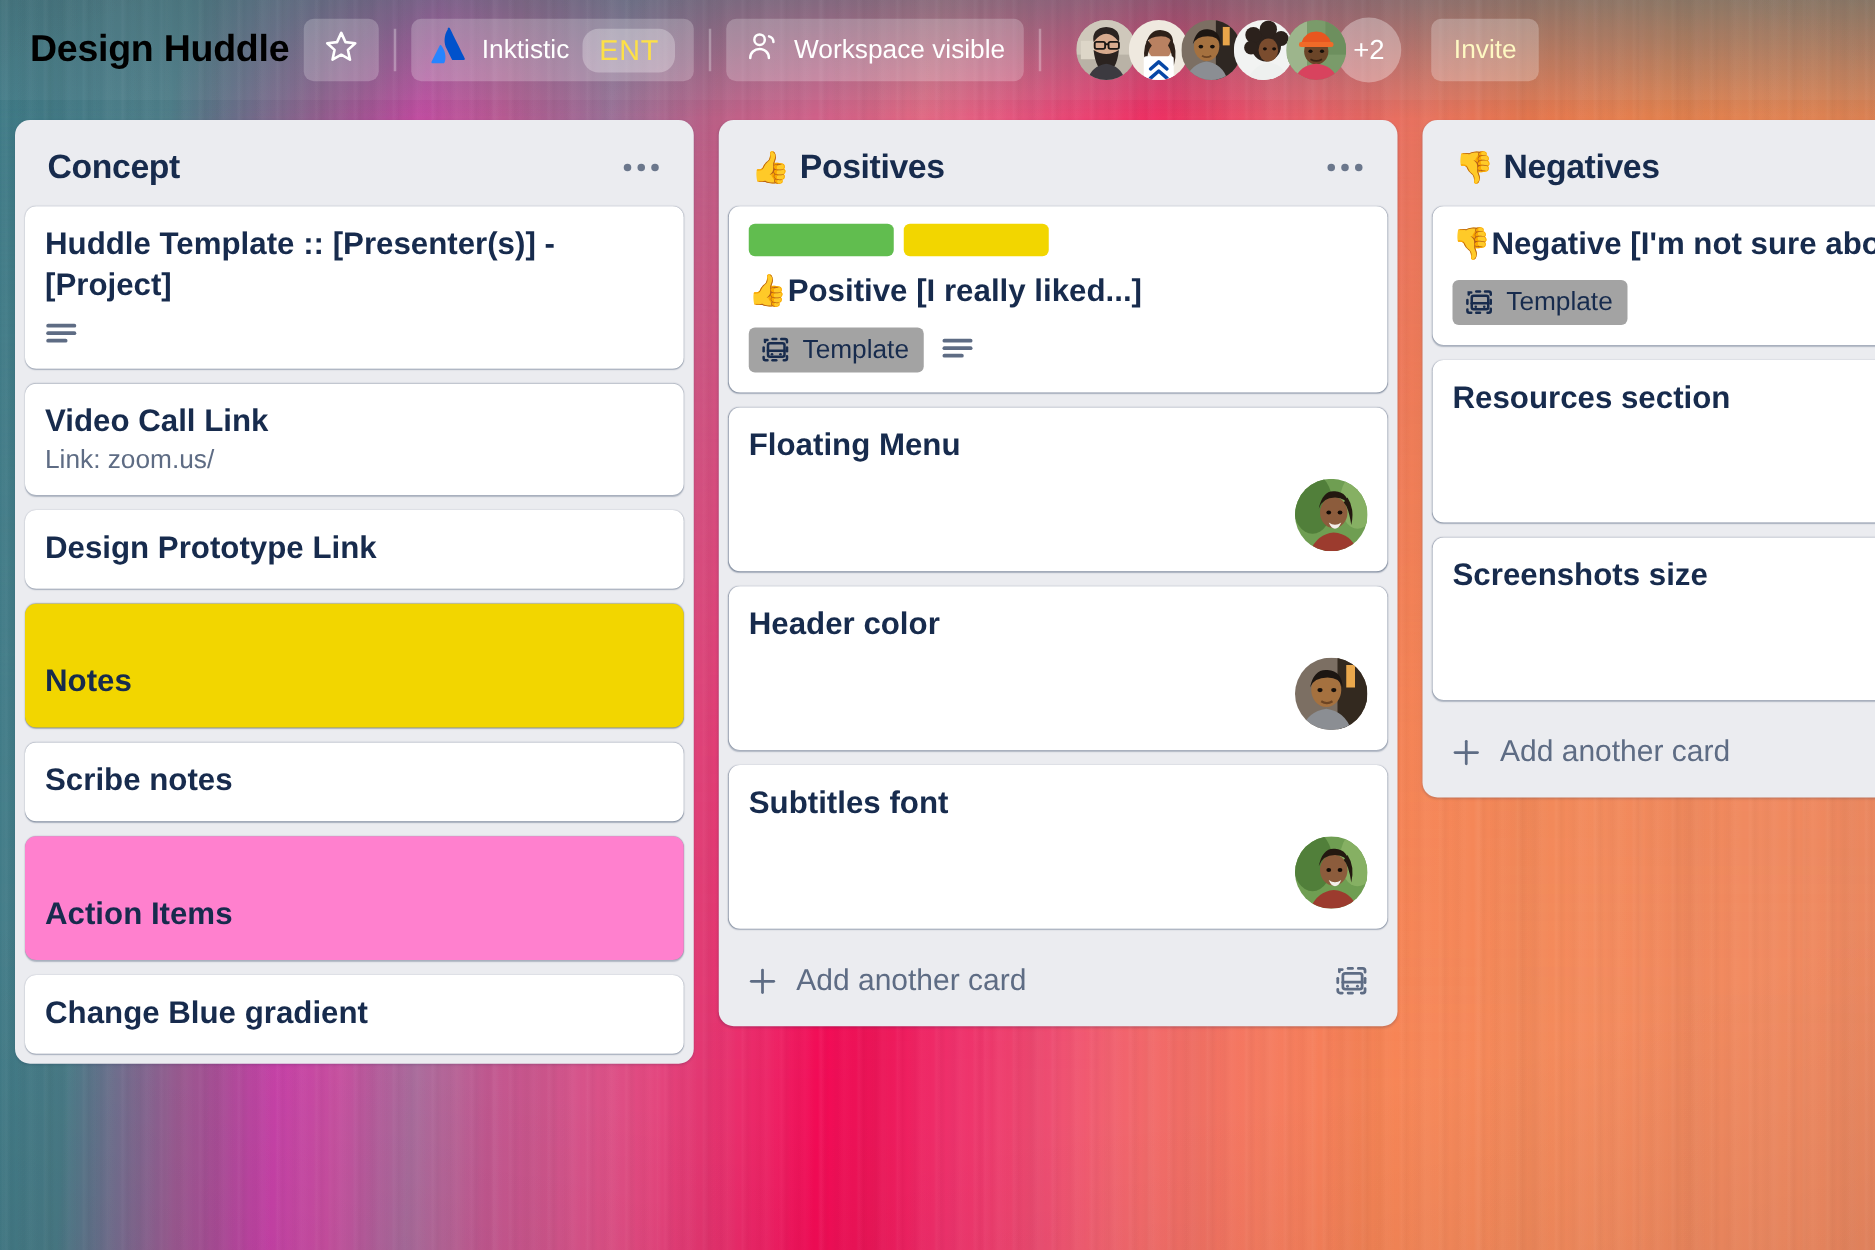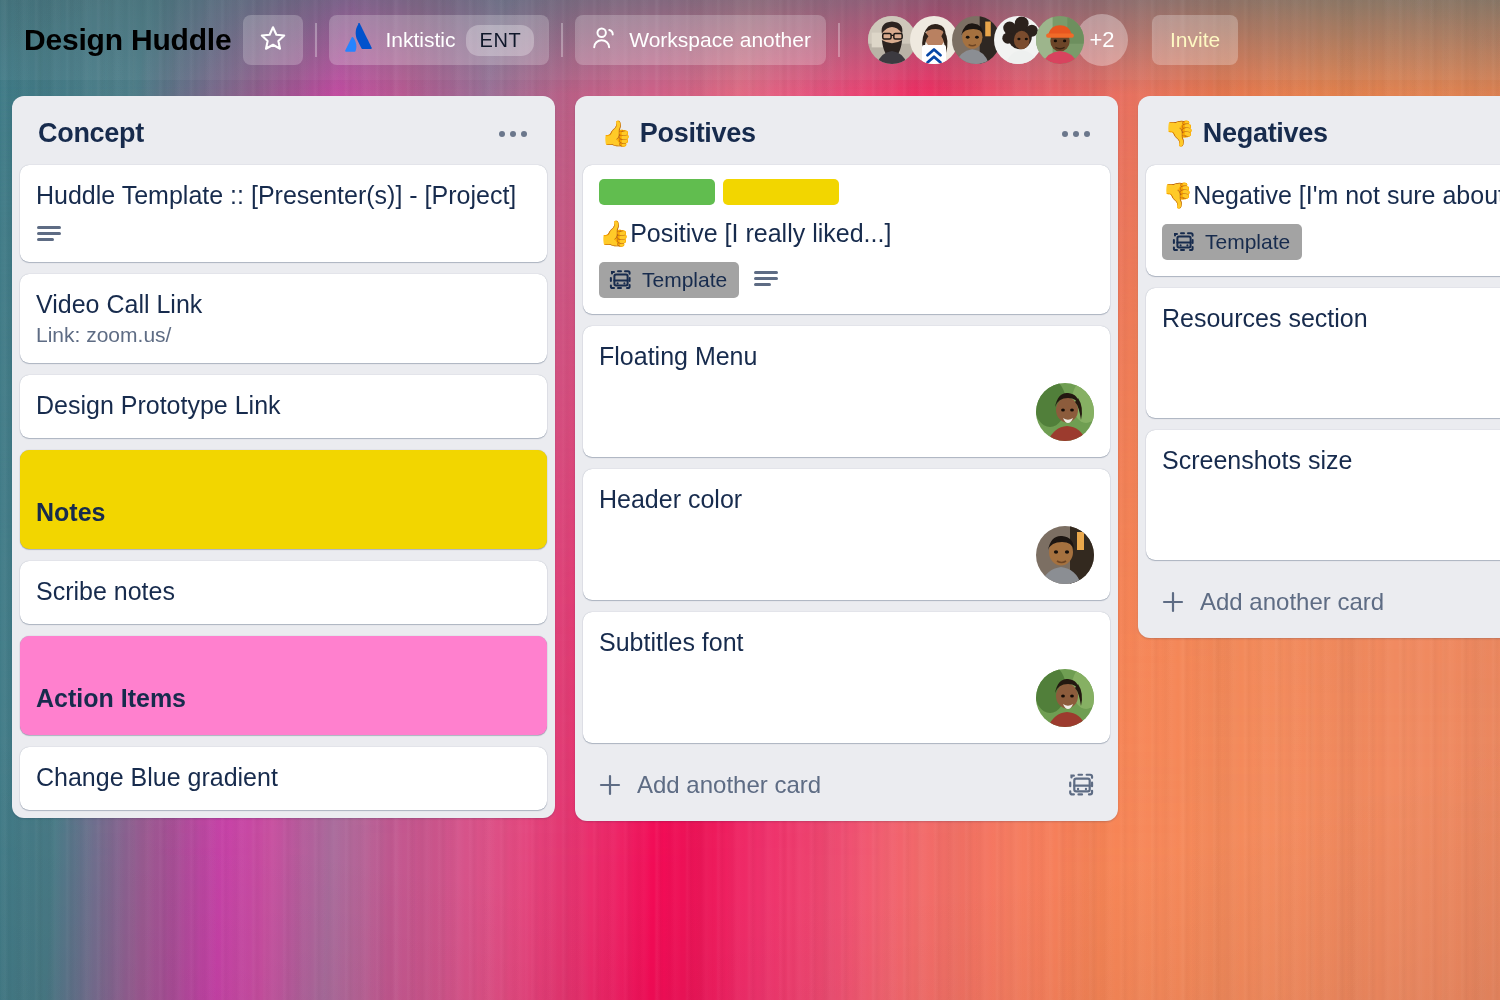--- a/index.html
+++ b/index.html
@@ -158,24 +158,24 @@
     width: 2px;
     height: 34px;
     background: rgba(255,255,255,0.30);
     margin: 0 12px;
     flex: 0 0 auto;
   }
 
   .ent-pill {
     background: rgba(255,255,255,0.28);
     border-radius: 13px;
-    font-size: 20px;
+    font-size: 23px;
     padding: 4px 13px;
     letter-spacing: .6px;
-    color: #0f172a;
+    color: #fde047;
   }
 
   #avatars {
     display: flex;
     align-items: center;
     margin-left: 14px;
   }
   .avatar {
     width: 52px; height: 52px;
     border-radius: 50%;
@@ -287,21 +287,21 @@
     padding: 14px 16px 16px 16px;
     cursor: pointer;
     position: relative;
     min-height: 56px;
   }
 
   .card-title {
     font-size: 25px;
     color: #172b4d;
     line-height: 1.32;
-    font-weight: normal;
+    font-weight: bold;
     word-wrap: break-word;
   }
   .card-title.nowrap { white-space: nowrap; }
 
   .card-sub {
     font-size: 21px;
     color: #5e6c84;
     margin-top: 2px;
   }
 
@@ -416,21 +416,21 @@
   <div class="hdr-divider"></div>
 
   <div class="hdr-btn">
     <span>
       <svg width="28" height="28" viewBox="0 0 24 24" fill="none" stroke="#ffffff" stroke-width="1.7" stroke-linecap="round" stroke-linejoin="round">
         <circle cx="10" cy="7.5" r="3.6"></circle>
         <path d="M3.6 20c0-3.6 2.9-6.1 6.4-6.1s6.4 2.5 6.4 6.1"></path>
         <path d="M16.5 5.2c1.8.5 3 2 3 3.9"></path>
       </svg>
     </span>
-    <span>Workspace another</span>
+    <span>Workspace visible</span>
   </div>
 
   <div class="hdr-divider"></div>
 
   <div id="avatars">
 
     <div class="avatar">
       <svg viewBox="0 0 52 52">
         <rect width="52" height="52" fill="#b9b2a6"></rect>
         <rect x="0" y="0" width="52" height="30" fill="#cfc8bb"></rect>

